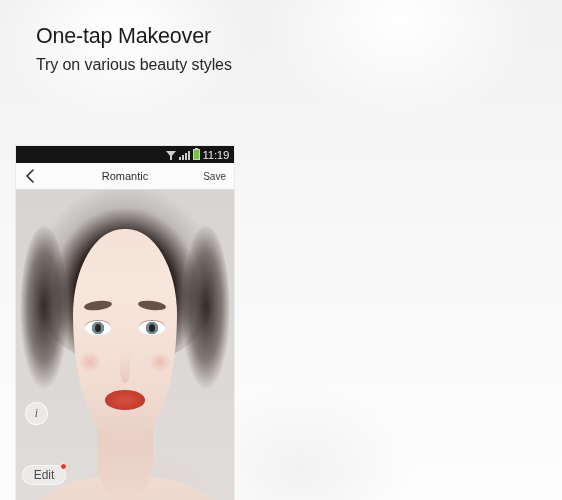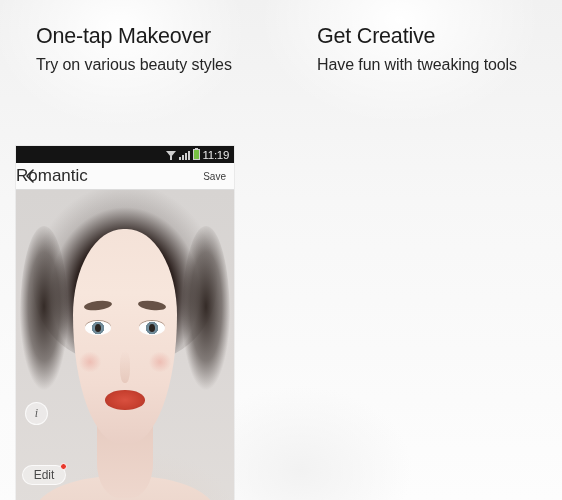--- a/index.html
+++ b/index.html
@@ -72,22 +72,22 @@
 
   .appbar {
     height: 27px; background: #fbfbfb; border-bottom: 1px solid #dcdcdc;
     display: flex; align-items: center; position: relative;
   }
   .back-chevron {
     width: 26px; height: 27px; display:flex; align-items:center; justify-content:center;
   }
   .back-chevron svg { display:block; }
   .appbar-title {
-    position:absolute; left:0; right:0; 
-    font-size: 17px; color:#2b2b2b; pointer-events:none;
+    position:absolute; left:0; right:0; text-align:center;
+    font-size: 11px; color:#2b2b2b; pointer-events:none;
   }
   .appbar-save {
     position:absolute; right: 8px; font-size: 10px; color:#3a3a3a;
   }
 
   
   .canvas { position: relative; width: 218px; height: 358px; overflow: hidden; }
   .photo-bg {
     position:absolute; inset:0;
     background:
@@ -313,16 +313,14 @@
         </div>
         <div class="thumb-label">Romance</div>
       </div>
     </div>
 
   </div>
 </div>
 
 <div class="panel panel-right">
 
-  <div class="headline">Get Creative</div>
-  <div class="subhead">Have fun with tweaking tools</div>
 
 </div>
 
 </body></html>

